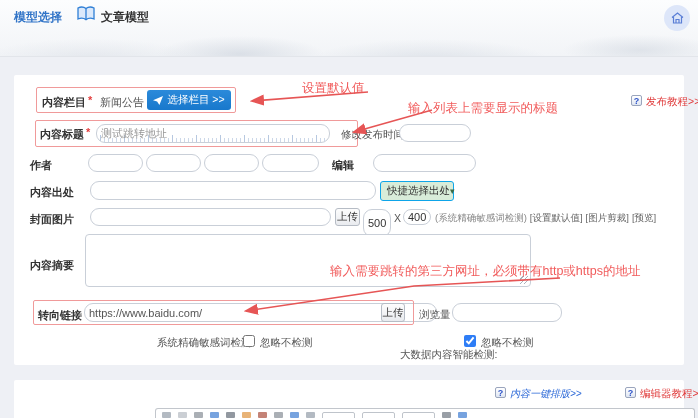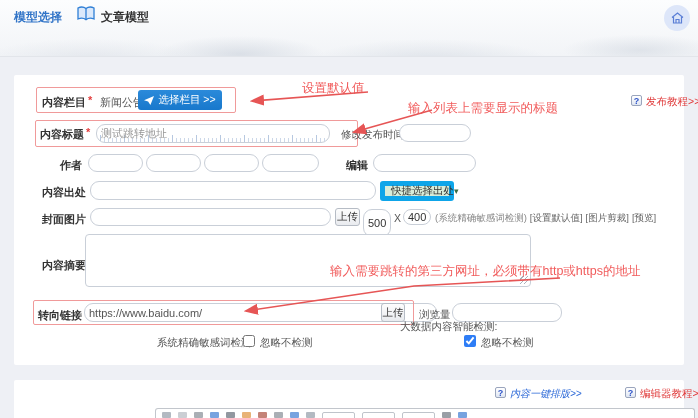--- a/index.html
+++ b/index.html
@@ -24,21 +24,21 @@
   .tab-blue{color:#3174c7;font-weight:bold;font-size:12px;cursor:pointer;}
   .doc-title{color:#333;font-weight:bold;font-size:12px;}
   .home-circle{
     width:26px;height:26px;border-radius:50%;
     background:#dde6f9;display:flex;align-items:center;justify-content:center;
   }
   
   .card{background:#fff;border-radius:2px;}
   
   .label{font-weight:bold;color:#333;font-size:11px;white-space:nowrap;}
-  .label-r{text-align:right;}
+  .label-r{}
   .small{font-size:10.5px;color:#555;white-space:nowrap;}
   .hint{font-size:9.5px;color:#888;white-space:nowrap;}
   .star{color:#e23b3b;font-weight:bold;font-size:11px;}
   .crumb{font-size:11px;color:#555;white-space:nowrap;cursor:pointer;}
   
   .inp{
     border:1px solid #c9cfd8;border-radius:9px;background:#fff;
     font-size:11px;color:#333;padding:0 4px;outline:none;
     font-family:"Liberation Sans","DejaVu Sans",sans-serif;
   }
@@ -55,21 +55,21 @@
     background:linear-gradient(#2b8ada,#1878cc);color:#fff;border:none;border-radius:3px;
     font-size:10.5px;display:flex;align-items:center;justify-content:center;gap:4px;
     cursor:pointer;white-space:nowrap;
   }
   .btn-gray{
     border:1px solid #b6bcc5;background:linear-gradient(#fdfdfd,#e9ebef);
     border-radius:3px;font-size:10.5px;color:#333;display:flex;align-items:center;
     justify-content:center;cursor:pointer;white-space:nowrap;
   }
   .dropdown-green{
-    background:#d8ecd9;border:5px solid #0ea5e9;border-radius:3px;
+    background:#d8ecd9;border:1px solid #0ea5e9;border-radius:3px;
     display:flex;align-items:center;justify-content:space-between;
     font-size:10.5px;color:#333;padding:0 6px;cursor:pointer;white-space:nowrap;
   }
   .red-box{border:1px solid #f09a9a;border-radius:2px;pointer-events:none;}
   .annot{color:#f15b5b;font-size:12.5px;white-space:nowrap;}
   .help-ico{
     width:11px;height:11px;border:1px solid #9aa5bd;border-radius:2px;
     background:linear-gradient(#ffffff,#dfe6f2);color:#2f55c8;
     font-size:9px;font-weight:bold;line-height:11px;text-align:center;
   }
@@ -111,21 +111,21 @@
 </div>
 
 <div class="a card" style="left:14px;top:75px;width:670px;height:290px;"></div>
 
 <div class="a help-ico" style="left:631px;top:95px;">?</div>
 <span class="a link-red" style="left:646px;top:95px;">发布教程&gt;&gt;</span>
 
 <span class="a label" style="left:42px;top:95px;">内容栏目</span>
 <span class="a star" style="left:88px;top:94px;">*</span>
 <span class="a crumb" style="left:100px;top:95px;">新闻公告 &gt; 学院新闻 &gt;</span>
-<div class="a btn-blue" style="left:138px;top:90px;width:84px;height:20px;">
+<div class="a btn-blue" style="left:147px;top:90px;width:84px;height:20px;">
   <svg width="10" height="9" viewBox="0 0 10 9">
     <path d="M0 4.2 L10 0 L6.4 9 L4.1 5.6 Z" fill="#ffffff"></path>
   </svg>
   <span>选择栏目 &gt;&gt;</span>
 </div>
 <div class="a red-box overlay" style="left:36px;top:87px;width:200px;height:26px;"></div>
 <span class="a annot" style="left:302px;top:80px;">设置默认值</span>
 
 <span class="a label" style="left:40px;top:127px;">内容标题</span>
 <span class="a star" style="left:86px;top:126px;">*</span>
@@ -169,21 +169,21 @@
 <span class="a label" style="left:38px;top:308px;">转向链接</span>
 <input class="a inp" style="left: 84px; top: 303px; width: 353px; height: 19px; color: rgb(85, 85, 85);" value="https://www.baidu.com/">
 <div class="a btn-gray" style="left:381px;top:303px;width:24px;height:19px;">上传</div>
 <div class="a red-box overlay" style="left:33px;top:300px;width:381px;height:25px;"></div>
 <span class="a small" style="left:419px;top:308px;">浏览量</span>
 <input class="a inp" style="left: 452px; top: 303px; width: 110px; height: 19px;">
 
 <span class="a small" style="left:157px;top:336px;">系统精确敏感词检测:</span>
 <input type="checkbox" class="a" style="left: 243px; top: 335px;">
 <span class="a small" style="left:260px;top:336px;">忽略不检测</span>
-<span class="a small" style="left:400px;top:320px;">大数据内容智能检测:</span>
+<span class="a small" style="left:400px;top:348px;">大数据内容智能检测:</span>
 <input type="checkbox" class="a" style="left: 464px; top: 335px;" checked="">
 <span class="a small" style="left:481px;top:336px;">忽略不检测</span>
 
 <div class="a card" style="left:14px;top:380px;width:670px;height:45px;"></div>
 <div class="a help-ico" style="left:495px;top:387px;">?</div>
 <span class="a link-blue" style="left:510px;top:387px;">内容一键排版&gt;&gt;</span>
 <div class="a help-ico" style="left:625px;top:387px;">?</div>
 <span class="a link-red" style="left:640px;top:387px;">编辑器教程&gt;&gt;</span>
 
 <div class="a toolbar" style="left:155px;top:408px;width:540px;height:22px;">

